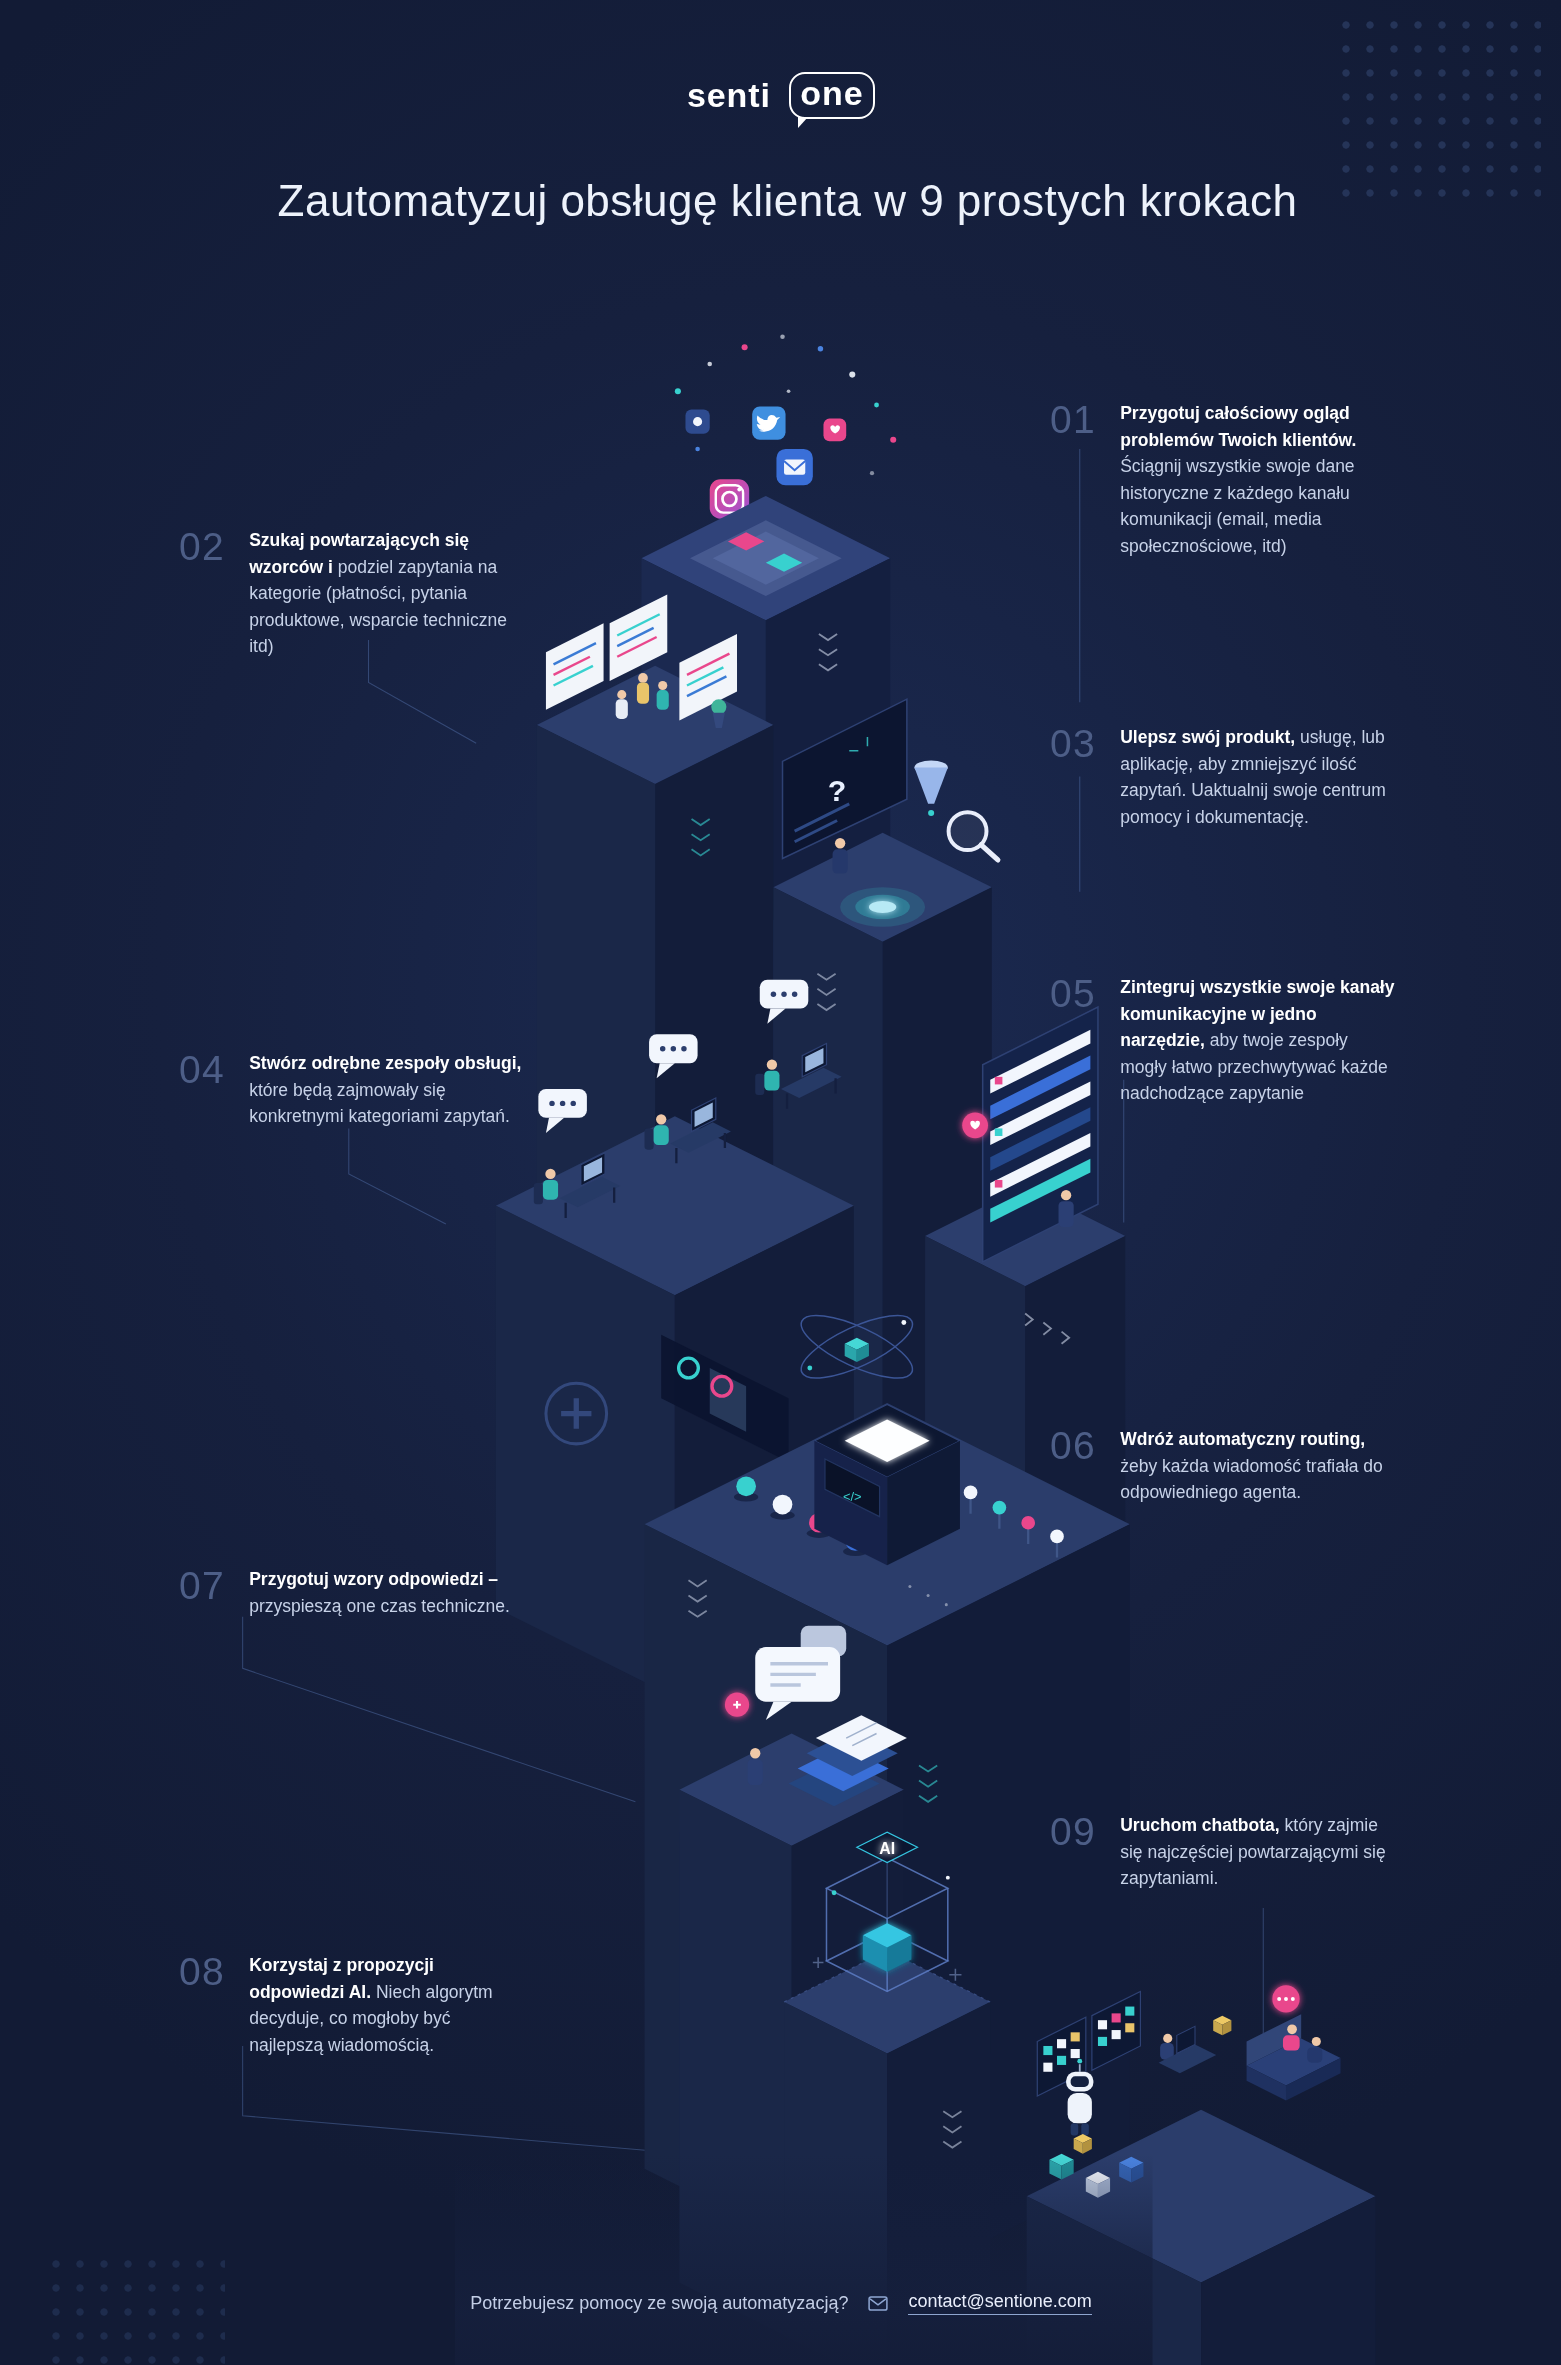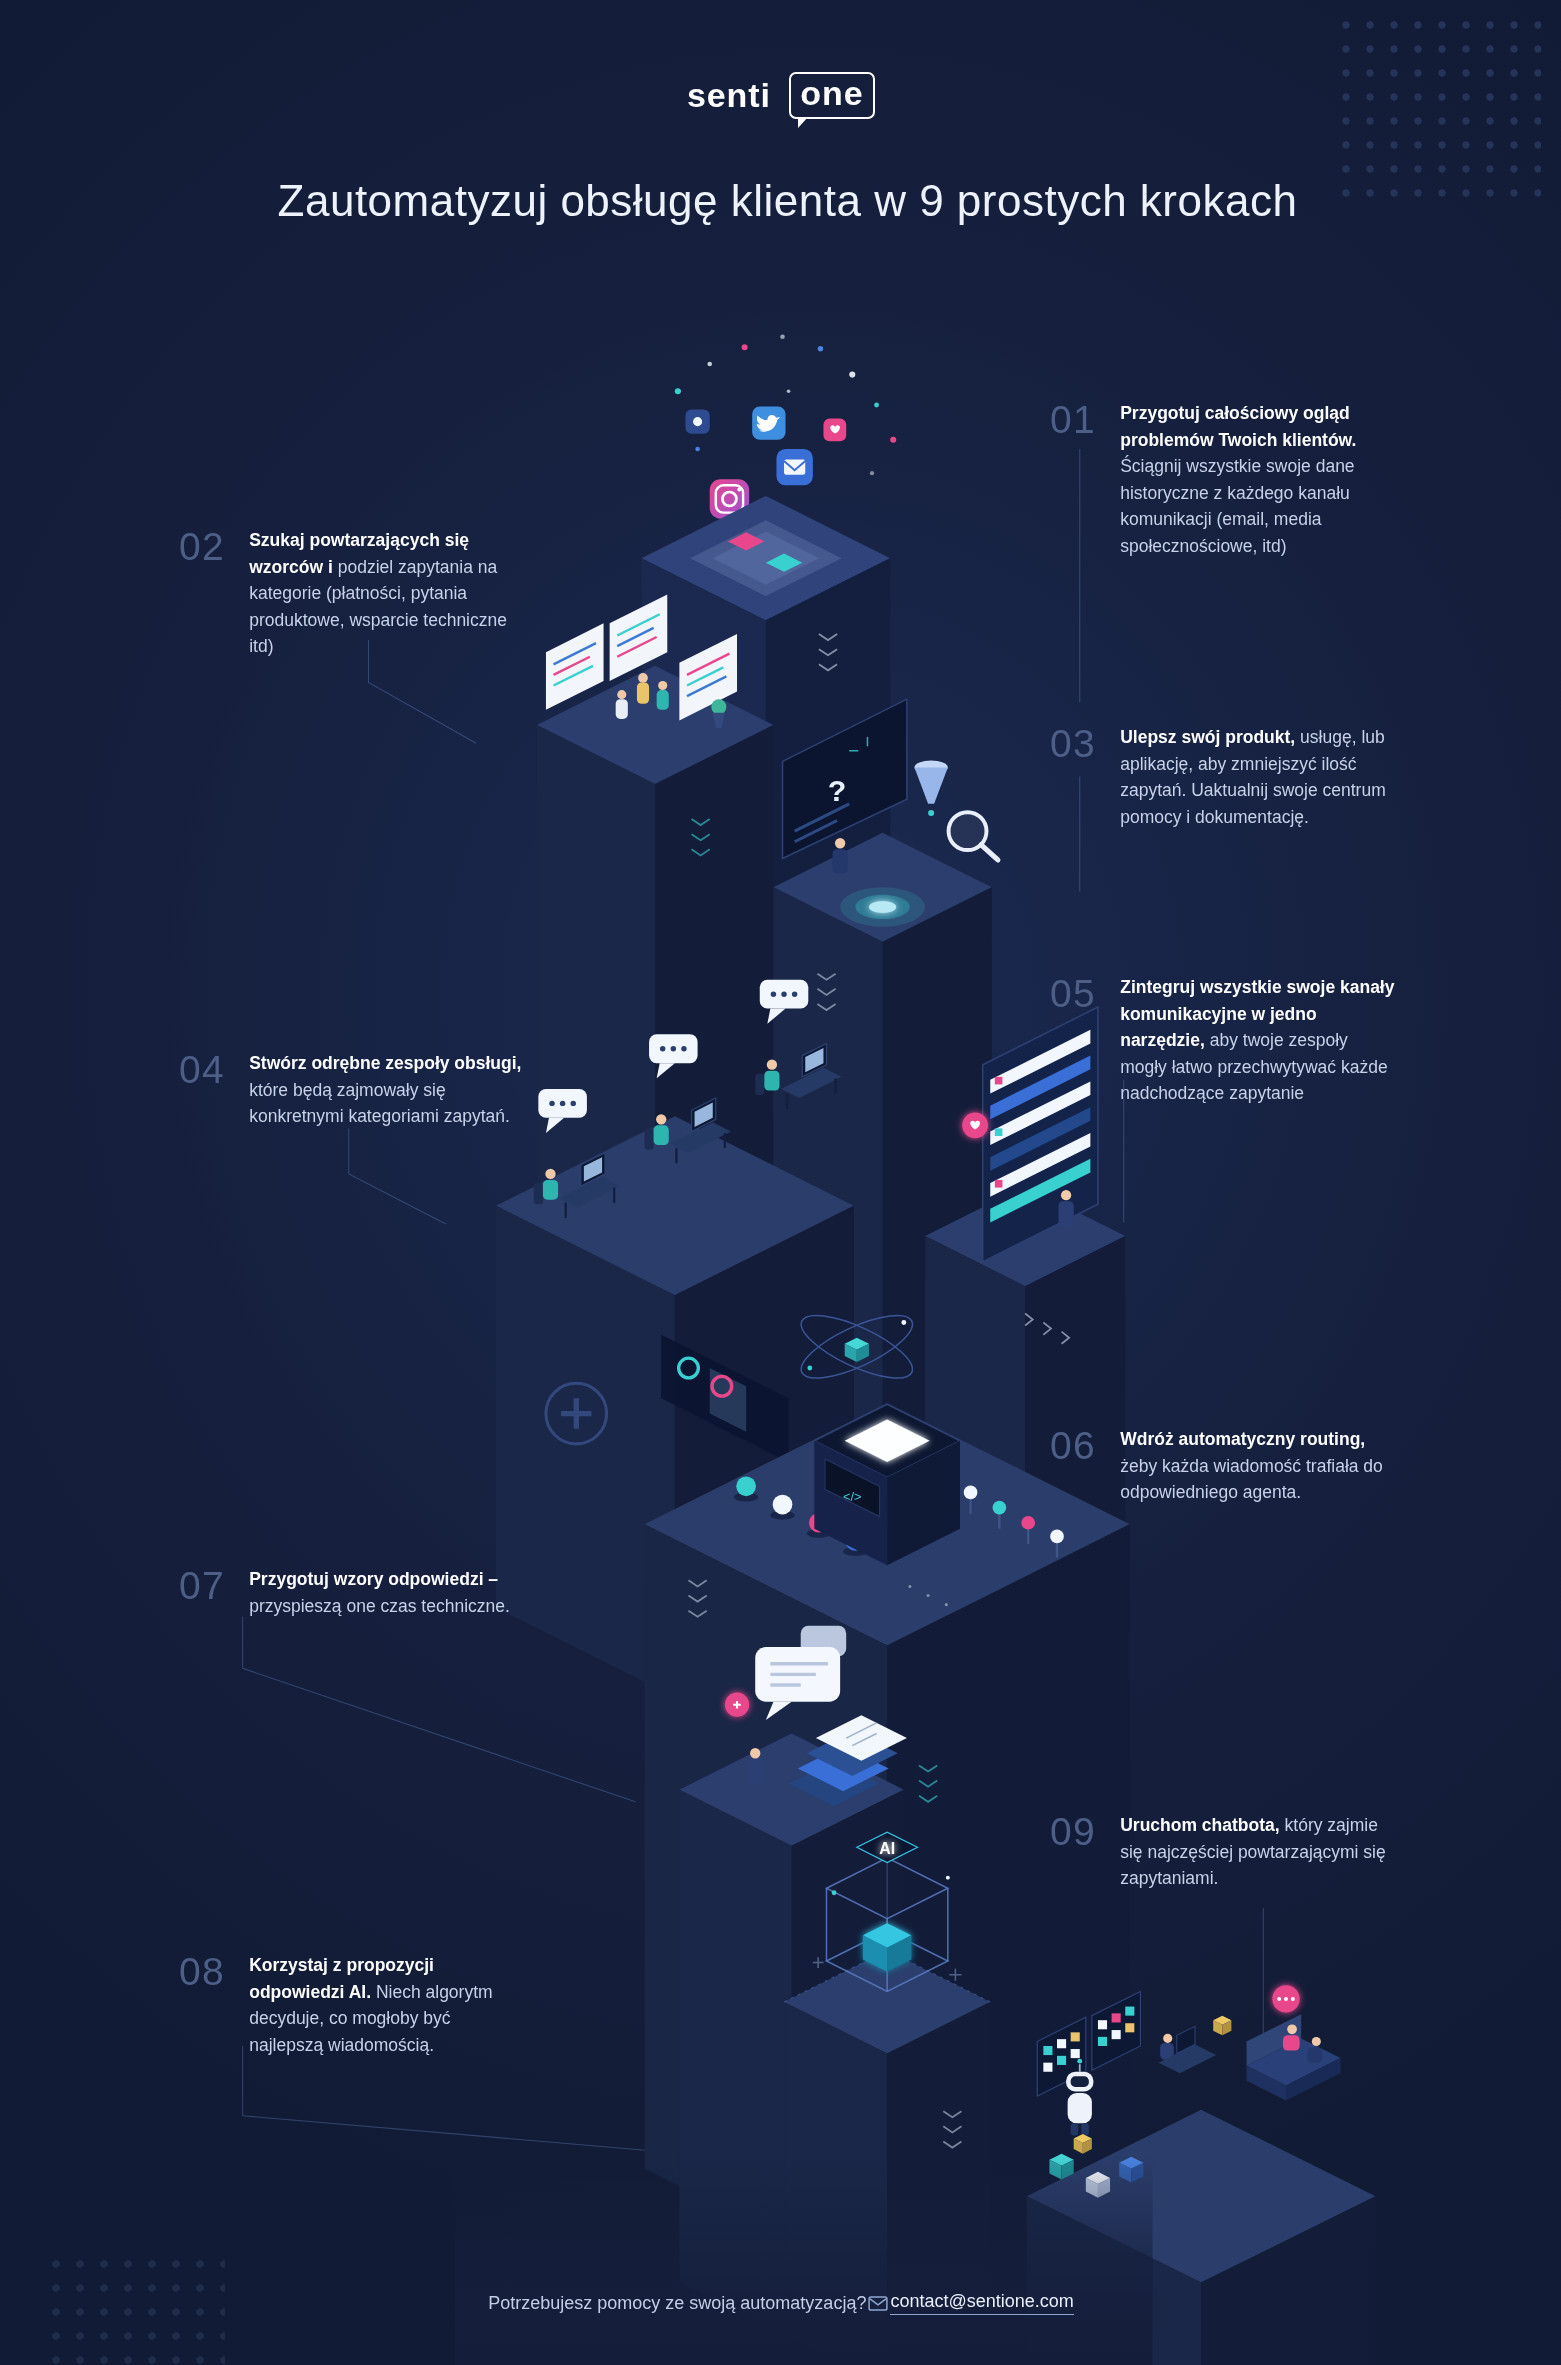--- a/index.html
+++ b/index.html
@@ -29,21 +29,21 @@
     background-size:24px 24px;
   }
 
   
   .brand{
     position:absolute;top:72px;left:0;width:100%;
     display:flex;justify-content:center;align-items:center;gap:18px;
     color:#fff;font-size:34px;font-weight:700;letter-spacing:0.9px;
   }
   .brand-box{
-    position:relative;border:2.8px solid #fff;border-radius:7px;
+    position:relative;border:2.8px solid #fff;border-radius:16px;
     padding:0.9px 9.5px 4.7px 9.5px;line-height:1.1;
   }
   .brand-tail{
     position:absolute;left:7.6px;bottom:-11px;width:0;height:0;
     border-top:11.4px solid #fff;border-right:10.4px solid transparent;
   }
 
   
   .title{
     position:absolute;top:176px;left:0;width:100%;
@@ -68,21 +68,21 @@
   .s4{left:179px;top:1050px}
   .s5{left:1050px;top:974px}
   .s6{left:1050px;top:1426px}
   .s7{left:179px;top:1566px}
   .s8{left:179px;top:1952px}
   .s9{left:1050px;top:1812px}
 
   
   .footer{
     position:absolute;top:2291px;left:0;width:100%;
-    display:flex;justify-content:center;align-items:center;gap:2px;
+    display:flex;justify-content:center;align-items:center;gap:20px;
     color:#c3cee6;font-size:18px;
   }
   .mail-icon{display:inline-flex;align-items:center}
   .footer-link{
     color:#e9eefb;text-decoration:none;cursor:pointer;
     border-bottom:1.4px solid #8fa6d0;padding-bottom:2px;
   }
 </style>
 </head>
 <body>

